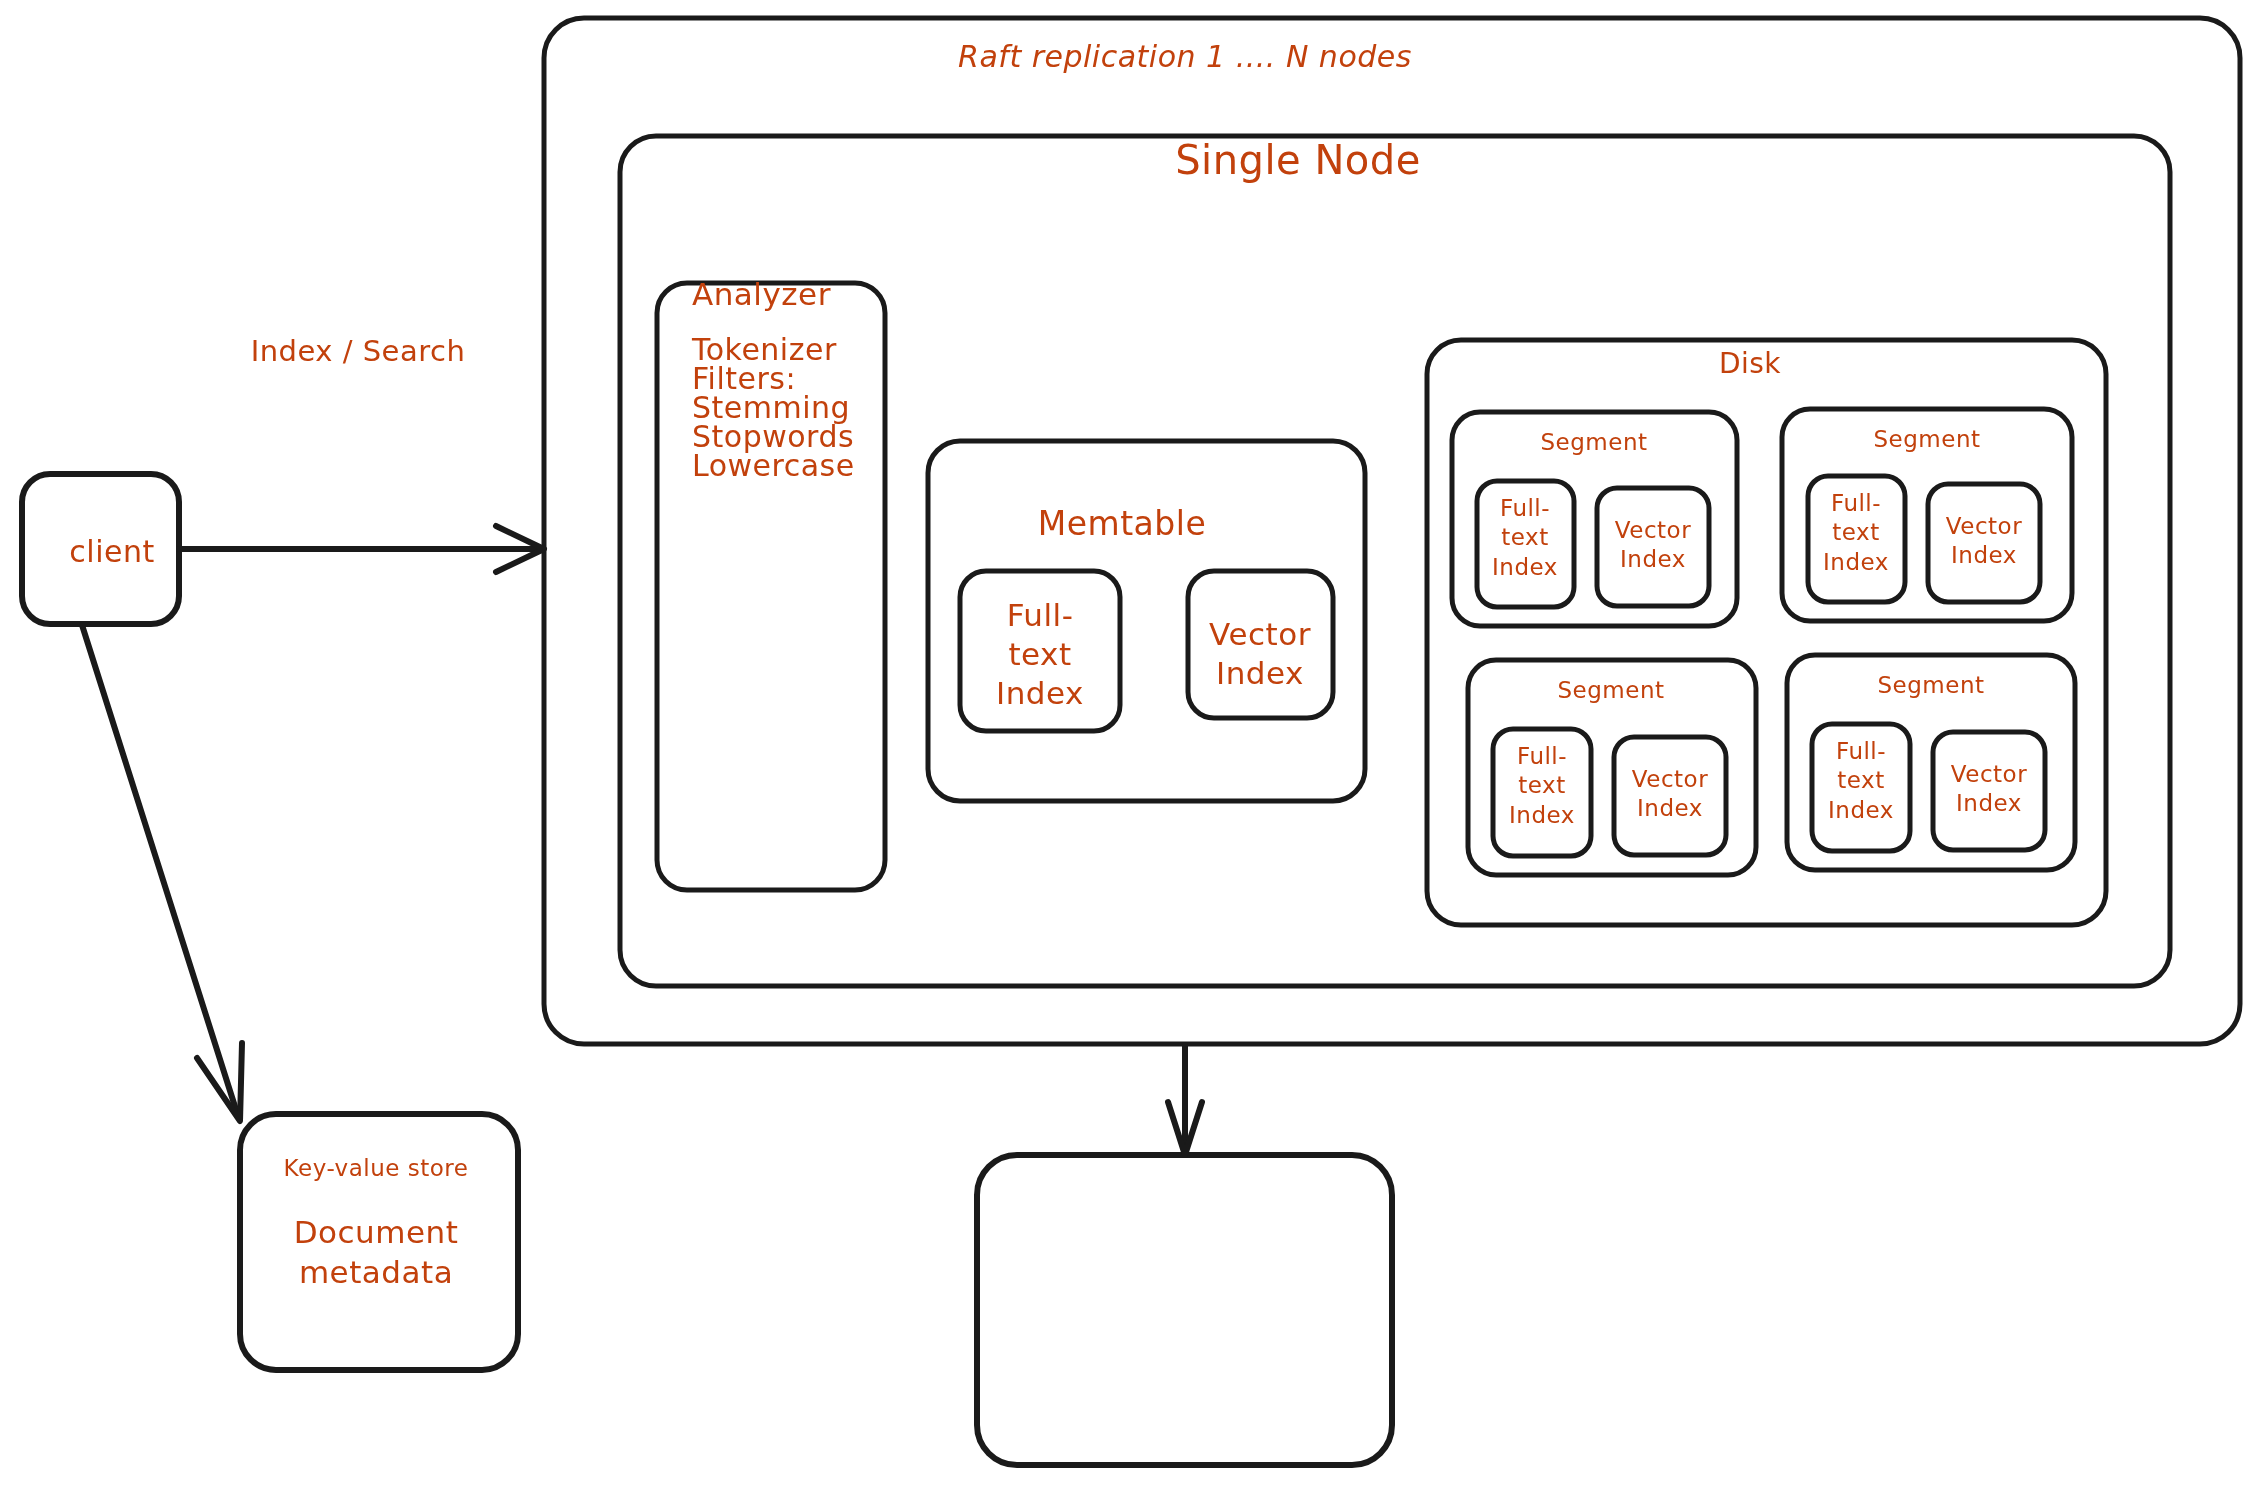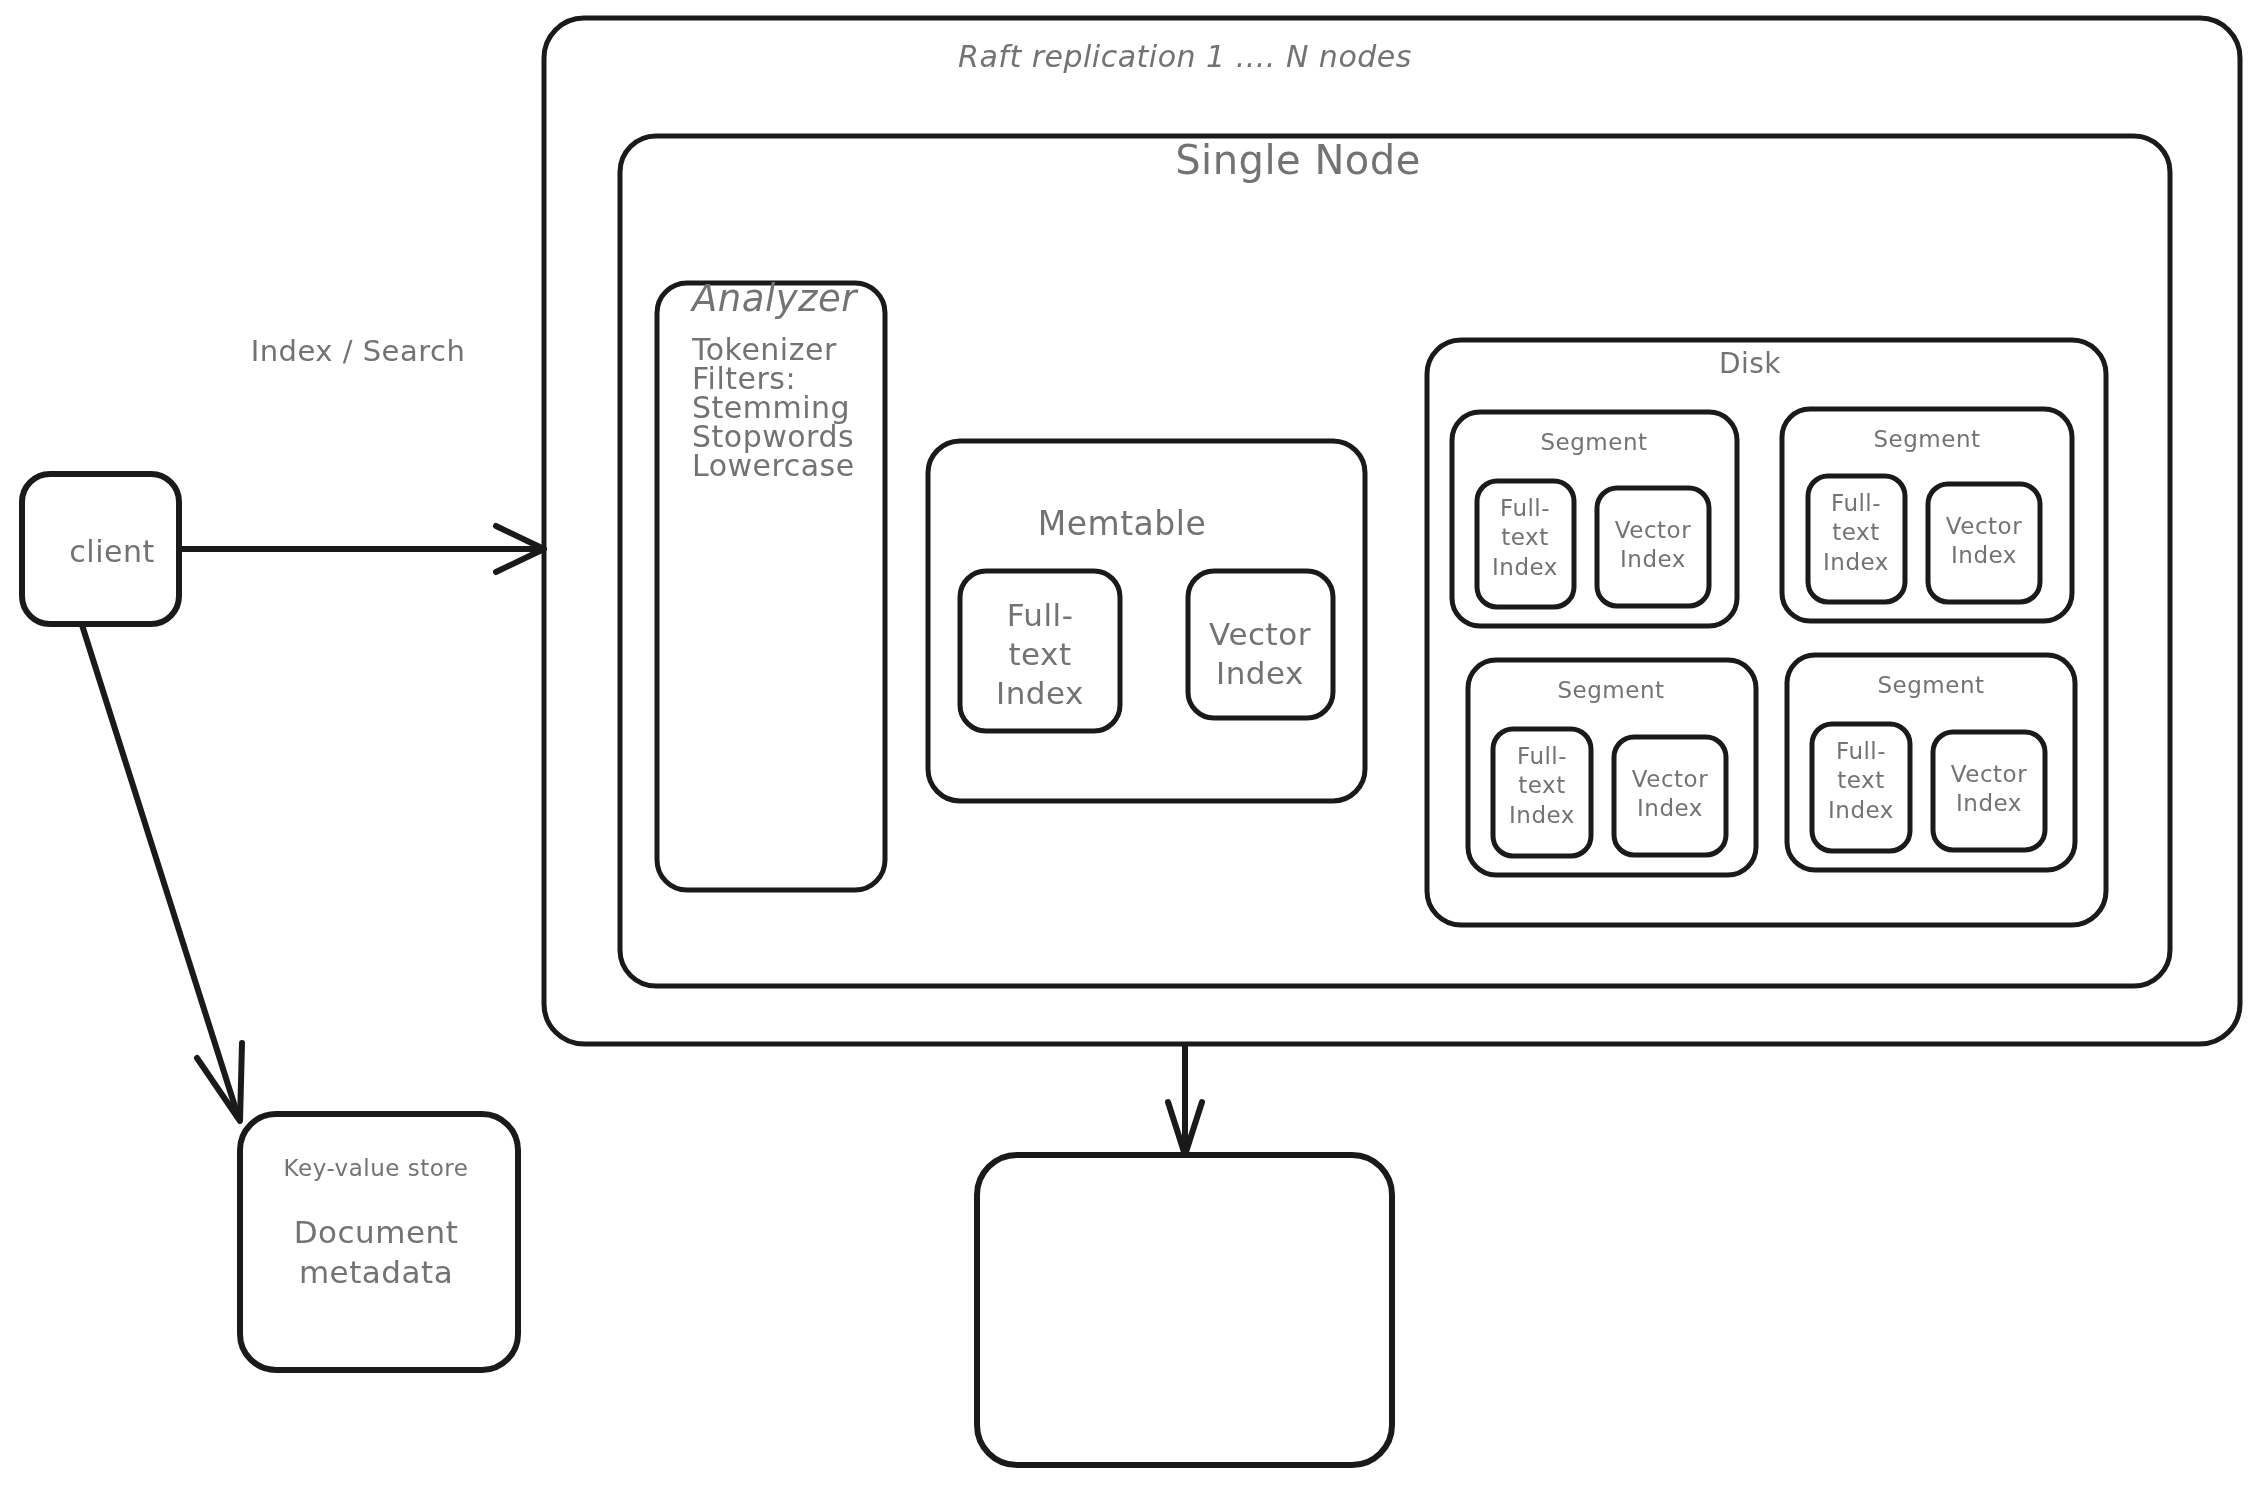--- a/index.html
+++ b/index.html
@@ -16,37 +16,37 @@
     font-family: "DejaVu Sans", sans-serif;
   }
   svg#sketch {
     position: absolute;
     left: 0; top: 0;
     width: 2262px;
     height: 1486px;
   }
   .lbl {
     position: absolute;
-    color: #737373;
+    color: #c2410c;
     font-family: "DejaVu Sans", sans-serif;
     white-space: pre;
     line-height: 1.22;
     letter-spacing: 0.5px;
     user-select: none;
   }
   .center { text-align: center; }
   .left { text-align: left; }
 
   
   .t-raft   { font-size: 30px; font-style: italic; }
   .t-node   { font-size: 40px; }
   .t-disk   { font-size: 28px; }
   .t-seg    { font-size: 23px; }
   .t-mem    { font-size: 33px; }
-  .t-analyzer-title { font-size: 37px; font-style: italic; }
+  .t-analyzer-title { font-size: 31px; }
   .t-analyzer-list  { font-size: 30px; }
   .t-idx-sm { font-size: 23px; line-height: 1.28; }
   .t-idx-md { font-size: 31px; line-height: 1.26; }
   .t-client { font-size: 30px; padding-left: 24px; }
   .t-arrow  { font-size: 29px; }
   .t-kv-sm  { font-size: 23px; }
   .t-kv-lg  { font-size: 31px; line-height: 1.3; }
   .t-sky    { font-size: 30px; line-height: 1.32; }
 </style>
 </head>

